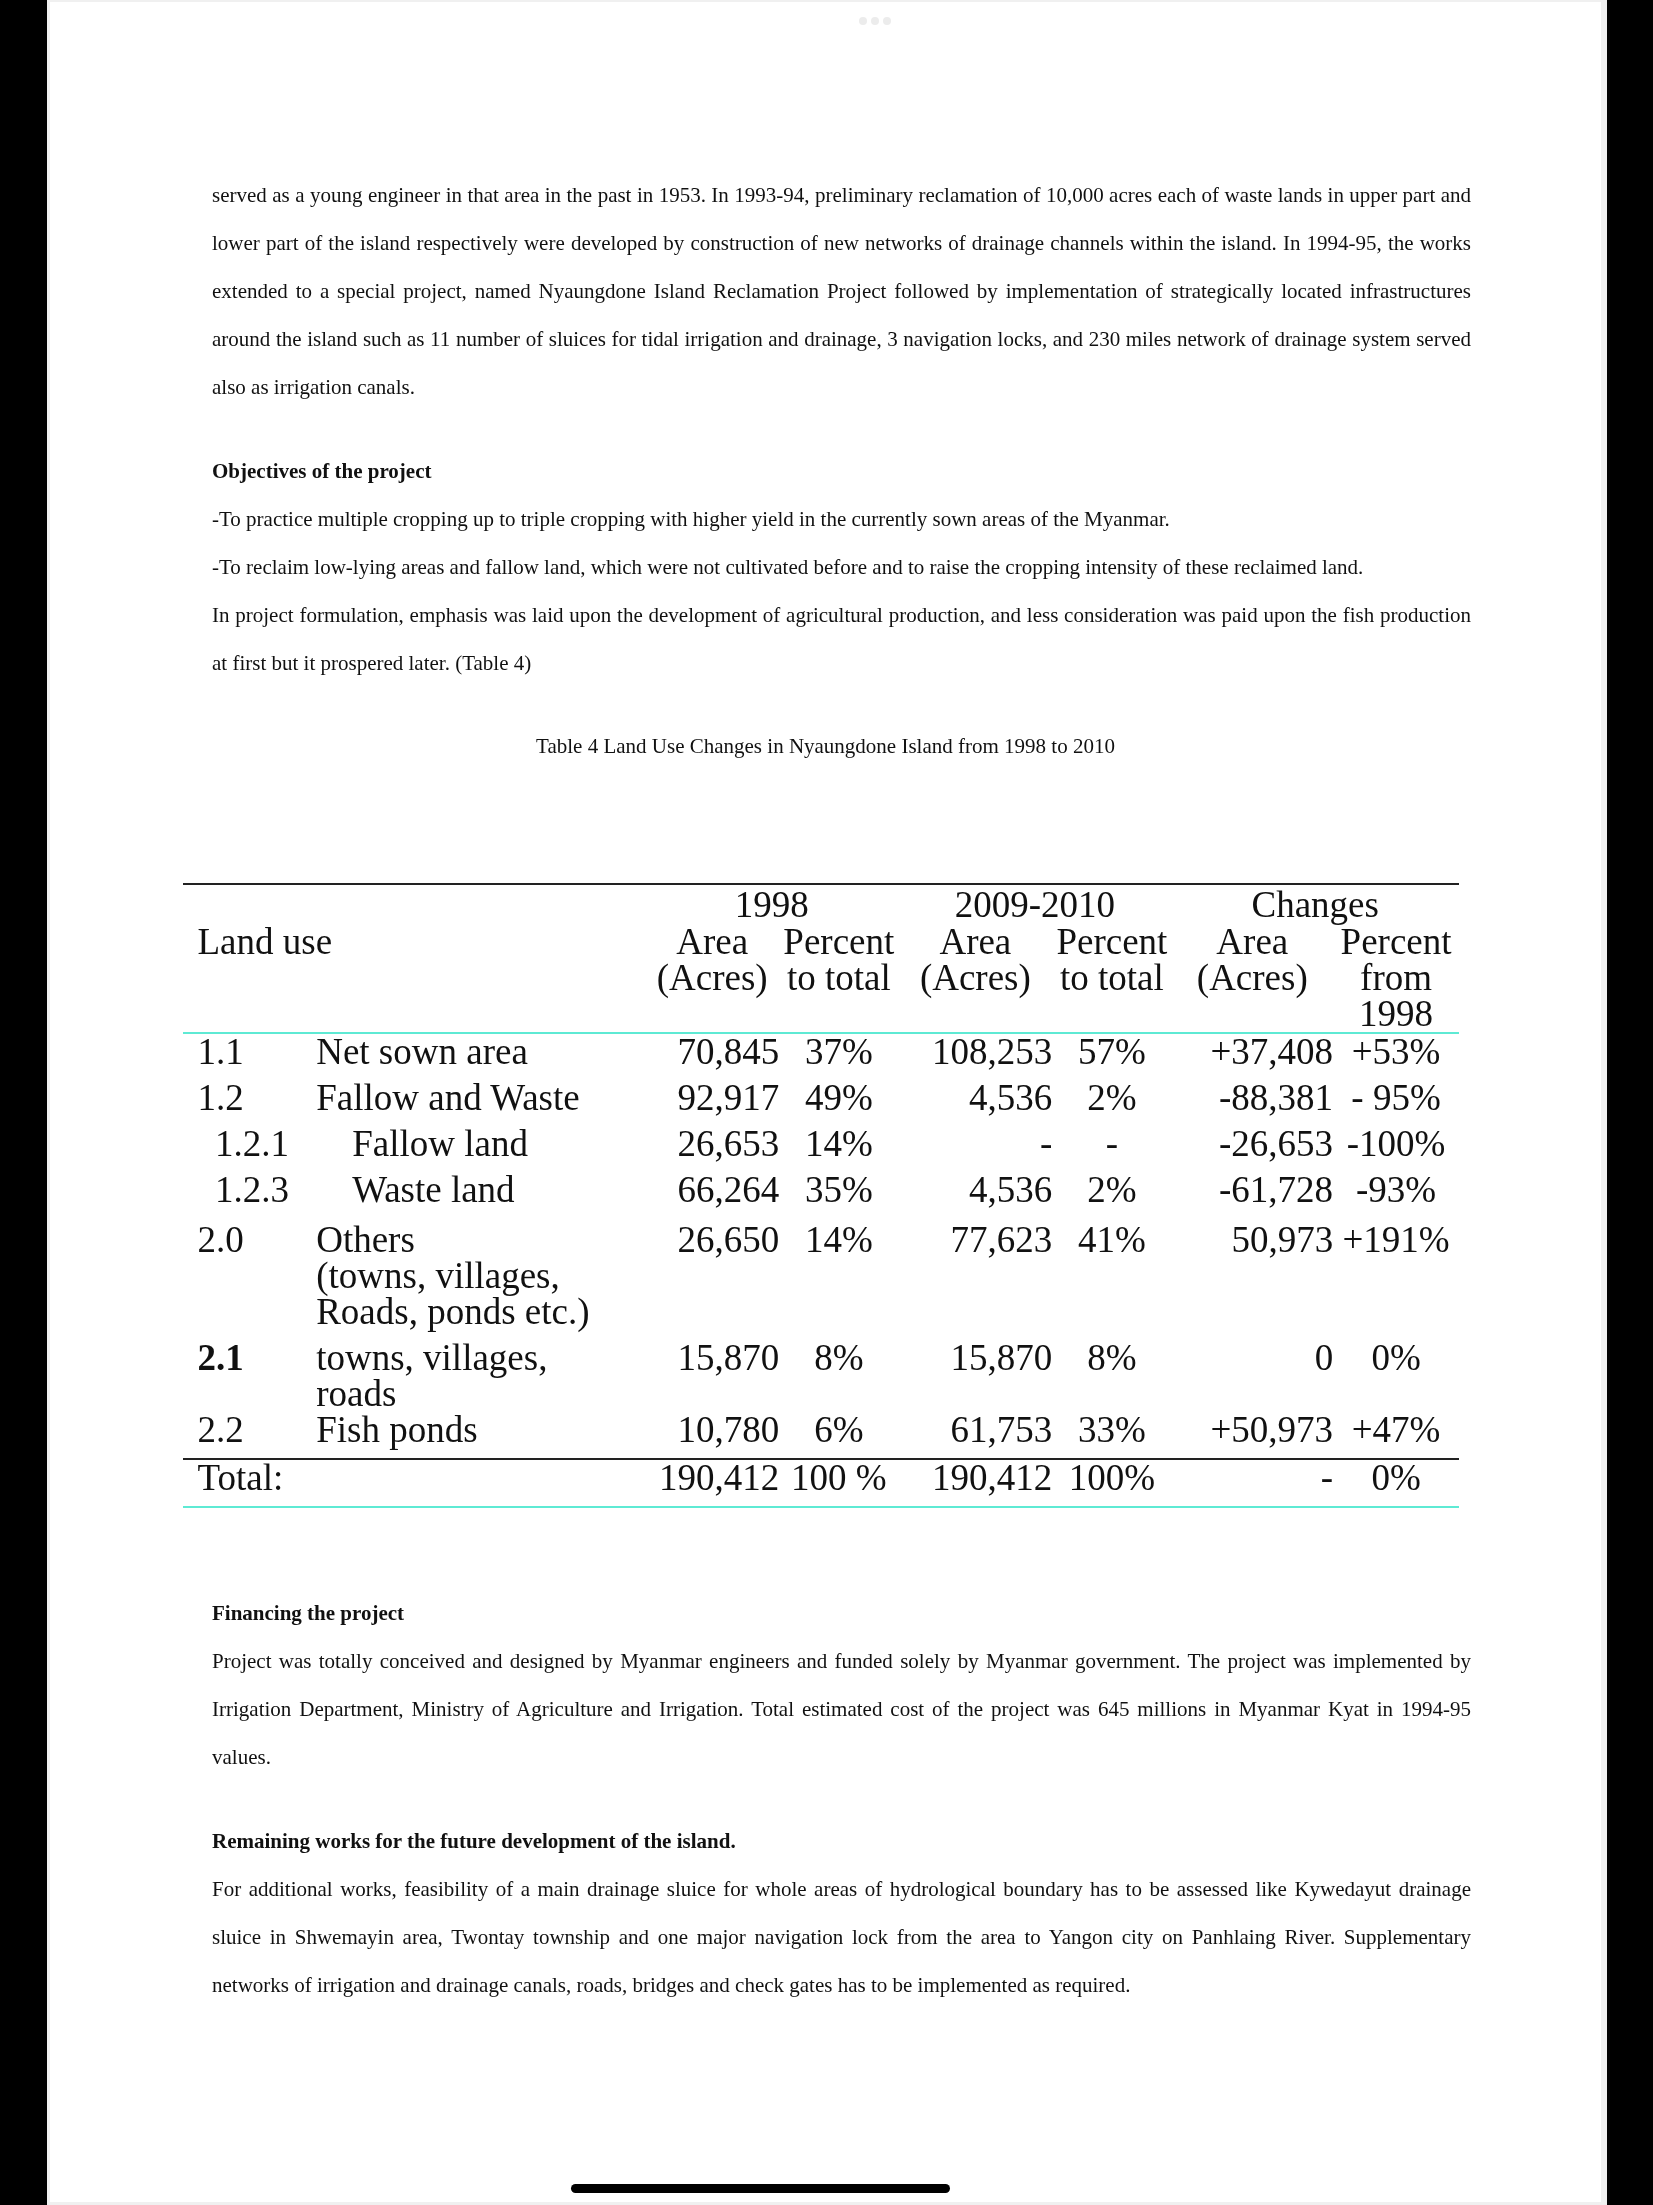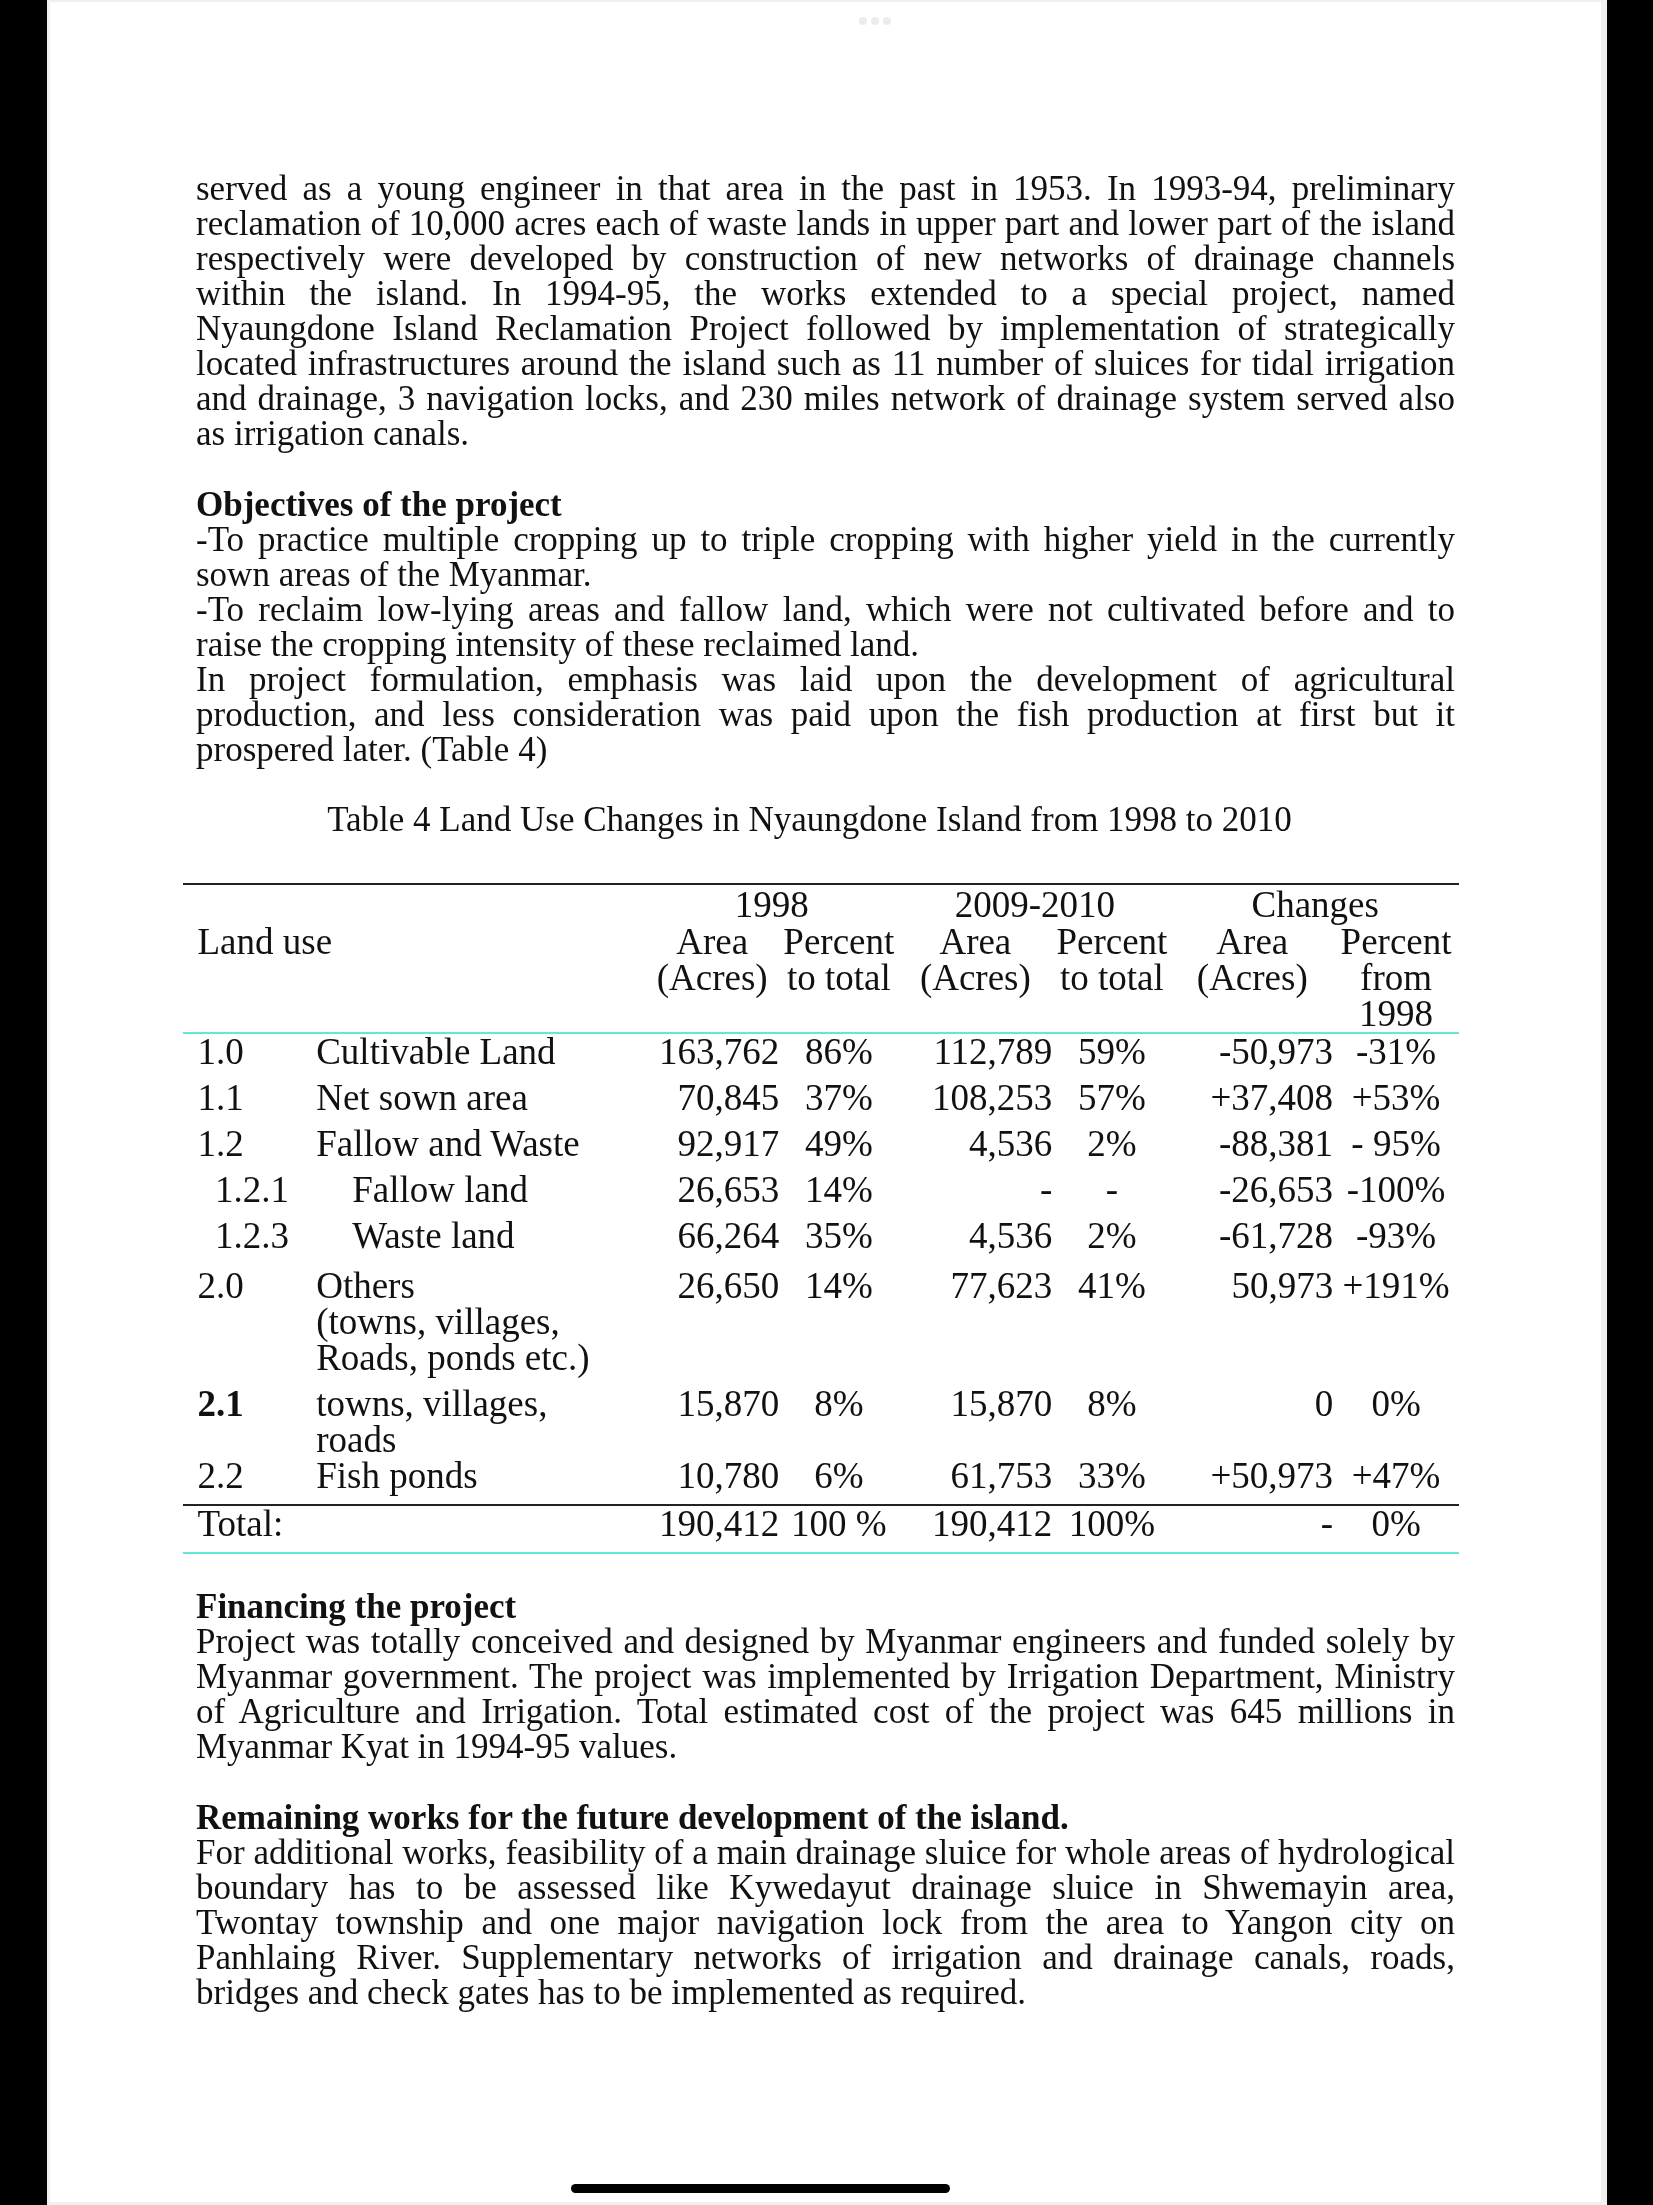--- a/index.html
+++ b/index.html
@@ -19,22 +19,22 @@
   }
   .handle {
     position: absolute; left: 809px; top: 14.5px; display: flex; gap: 4px;
   }
   .handle span { width: 8px; height: 8px; border-radius: 50%; background: #ececec; display: block; }
   .home-indicator {
     position: absolute; left: 571px; top: 2184px; width: 379px; height: 9px;
     background: #000; border-radius: 4.8px;
   }
   .content {
-    position: absolute; left: 196px; top: 171px; width: 1259px;
-    font-size: 35px; line-height: 35px;
+    position: absolute; left: 212px; top: 171px; width: 1259px;
+    font-size: 21px; line-height: 48px;
   }
   .para { margin: 0; text-align: justify; }
   .gap { height: 36px; }
   .heading { font-weight: bold; margin: 0; }
   .caption { text-align: center; margin: 16px; padding: 19.4px 0 0 0; position: relative; left: -16px; }
   table.land {
     position: absolute; left: 183px; top: 883px; width: 1276px;
     border-collapse: collapse; font-size: 37px; line-height: 36px;
   }
   table.land td { padding: 0; vertical-align: top; white-space: nowrap; }
@@ -87,30 +87,20 @@
   <tr class="hdr2 tline-bot">
     <td colspan="2" class="tline-bot" style="text-align:left;padding-left:14.5px;">Land use</td>
     <td class="tline-bot" style="width:137px;"><span>Area</span><br><span>(Acres)</span></td>
     <td class="tline-bot" style="width:121px;"><span>Percent</span><br><span>to total</span></td>
     <td class="tline-bot" style="width:161px;"><span>Area</span><br><span>(Acres)</span></td>
     <td class="tline-bot" style="width:121px;"><span>Percent</span><br><span>to total</span></td>
     <td class="tline-bot" style="width:170px;"><span>Area</span><br><span>(Acres)</span></td>
     <td class="tline-bot" style="width:129px;"><span>Percent</span><br><span>from</span><br><span>1998</span></td>
   </tr>
 
-  <tr class="row">
-    <td class="c-code">1.0</td>
-    <td class="c-name">Cultivable  Land</td>
-    <td class="c-num">163,762</td>
-    <td class="c-pct">86%</td>
-    <td class="c-num">112,789</td>
-    <td class="c-pct">59%</td>
-    <td class="c-num">-50,973</td>
-    <td class="c-pct">-31%</td>
-  </tr>
   <tr class="row">
     <td class="c-code">1.1</td>
     <td class="c-name">Net  sown area</td>
     <td class="c-num">70,845</td>
     <td class="c-pct">37%</td>
     <td class="c-num">108,253</td>
     <td class="c-pct">57%</td>
     <td class="c-num">+37,408</td>
     <td class="c-pct">+53%</td>
   </tr>

